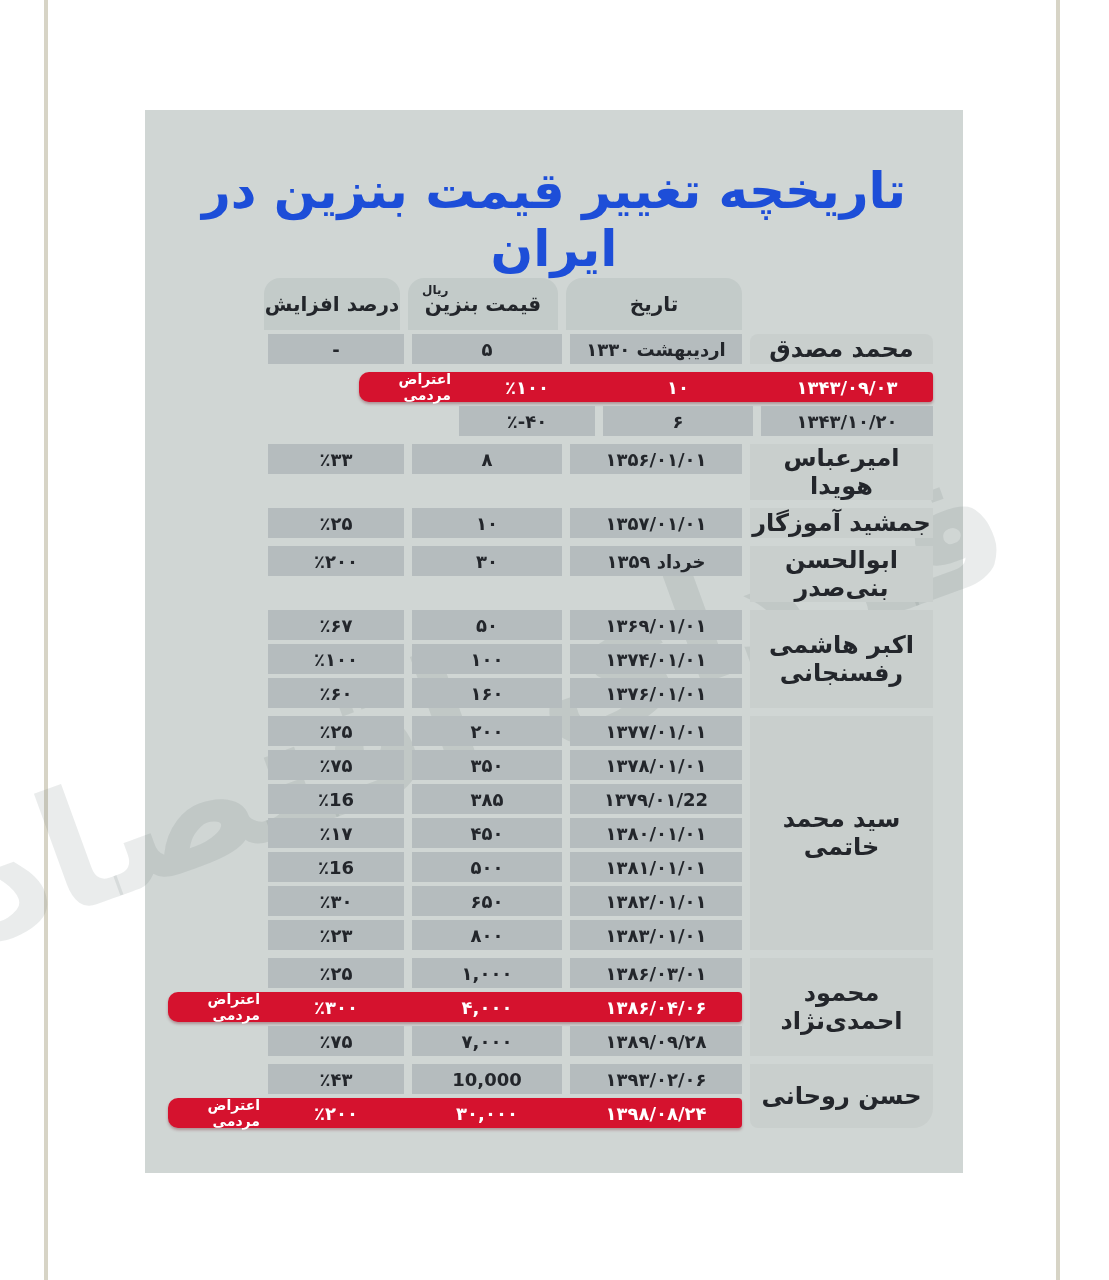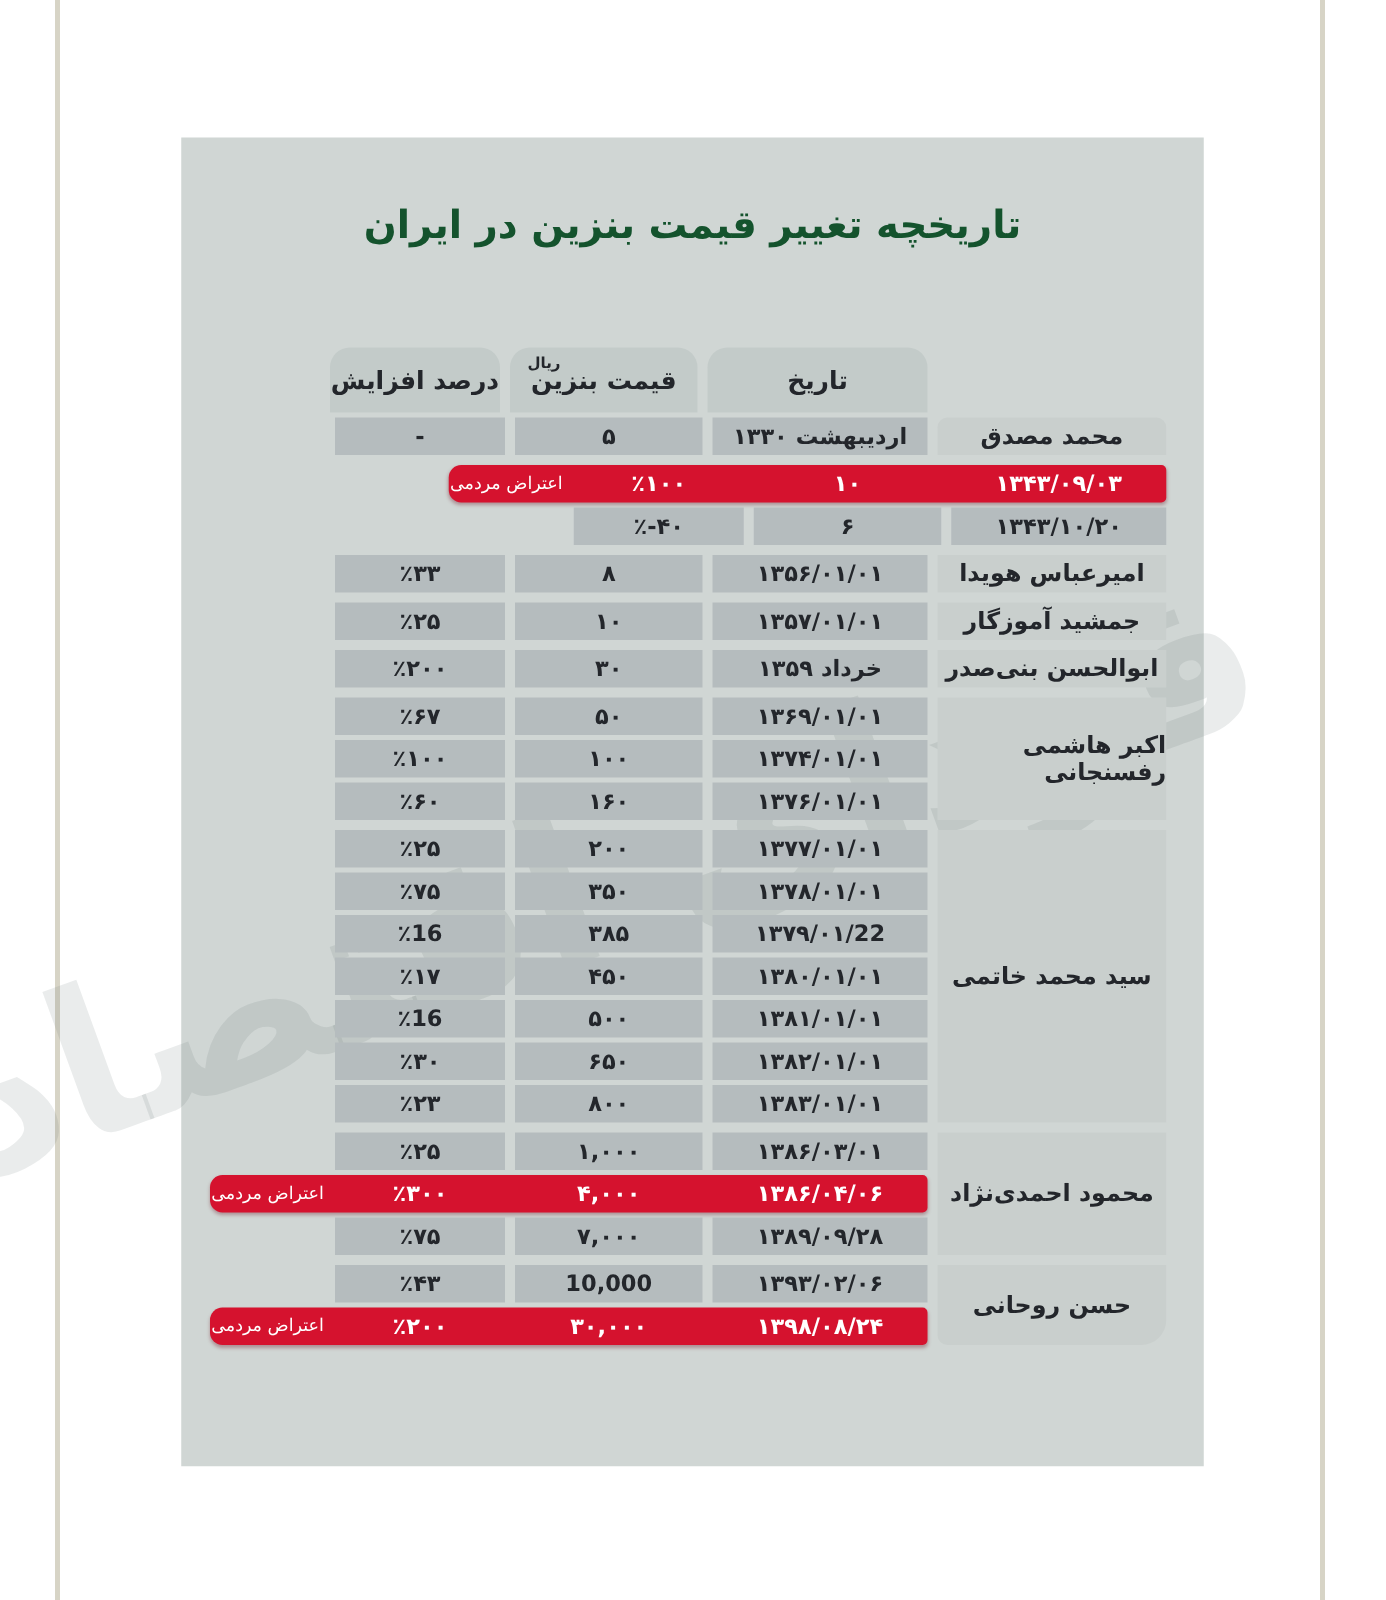--- a/index.html
+++ b/index.html
@@ -31,22 +31,22 @@
     position:absolute;left:60px;top:430px;width:820px;
     font-size:165px;font-weight:700;line-height:1.4;
     color:rgba(95,112,106,0.13);
     transform:rotate(-20deg);
     direction:rtl;white-space:nowrap;text-align:center;
     pointer-events:none;
   }
   .title{
     position:absolute;top:52px;left:0;right:0;
     text-align:center;direction:rtl;
-    font-size:31px;font-weight:800;letter-spacing:-1px;
-    color:#14532d;
+    font-size:50px;font-weight:800;letter-spacing:-1px;
+    color:#1d4ed8;
   }
   .table{
     position:absolute;top:168px;right:30px;width:669px;
     direction:rtl;
   }
   .thead{display:flex;gap:8px;margin-bottom:4px;}
   .name-spacer{width:183px;}
   .tab{
     height:52px;background:var(--header-tab);
     border-radius:16px 16px 0 0;
@@ -58,21 +58,21 @@
   .tab.percent{width:136px;justify-content:center;}
   .price-unit{
     position:absolute;top:5px;left:14px;
     font-size:12px;font-weight:700;
   }
   .groups{display:flex;flex-direction:column;gap:8px;}
   .group{display:flex;gap:8px;}
   .gname{
     width:183px;background:var(--name-band);
     display:flex;align-items:center;justify-content:center;
-    font-size:19px;font-weight:700;
+    font-size:24px;font-weight:700;text-align:center;
   }
   .group:first-child .gname{border-radius:8px 8px 0 0;}
   .group:last-child .gname{border-radius:0 0 20px 8px;}
   .grows{display:flex;flex-direction:column;gap:4px;width:478px;}
   .row{display:flex;gap:8px;height:30px;}
   .cell{
     display:flex;align-items:center;justify-content:center;
     font-size:18px;font-weight:700;color:var(--text-dark);
   }
   .row.normal .cell{background:var(--row-band);}
@@ -83,21 +83,21 @@
   .row.protest{
     background:var(--protest-red);
     width:574px;
     border-radius:10px 4px 4px 10px;
     box-shadow:0 2px 3px rgba(110,15,30,0.35);
   }
   .row.protest .cell{background:transparent;color:var(--text-white);}
   .protest-label{
     flex:1;display:flex;align-items:center;justify-content:center;
     direction:rtl;color:var(--text-white);
-    font-size:14px;font-weight:400;text-align:center;
+    font-size:14px;font-weight:700;
   }
 </style>
 </head>
 <body>
 
 <div class="frame-line left"></div>
 <div class="frame-line right"></div>
 
 <div class="panel">
   <div class="watermark">فردای اقتصاد</div>

